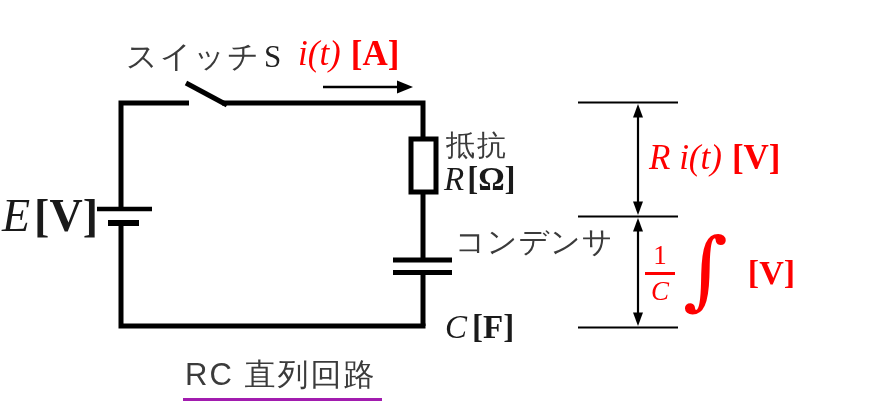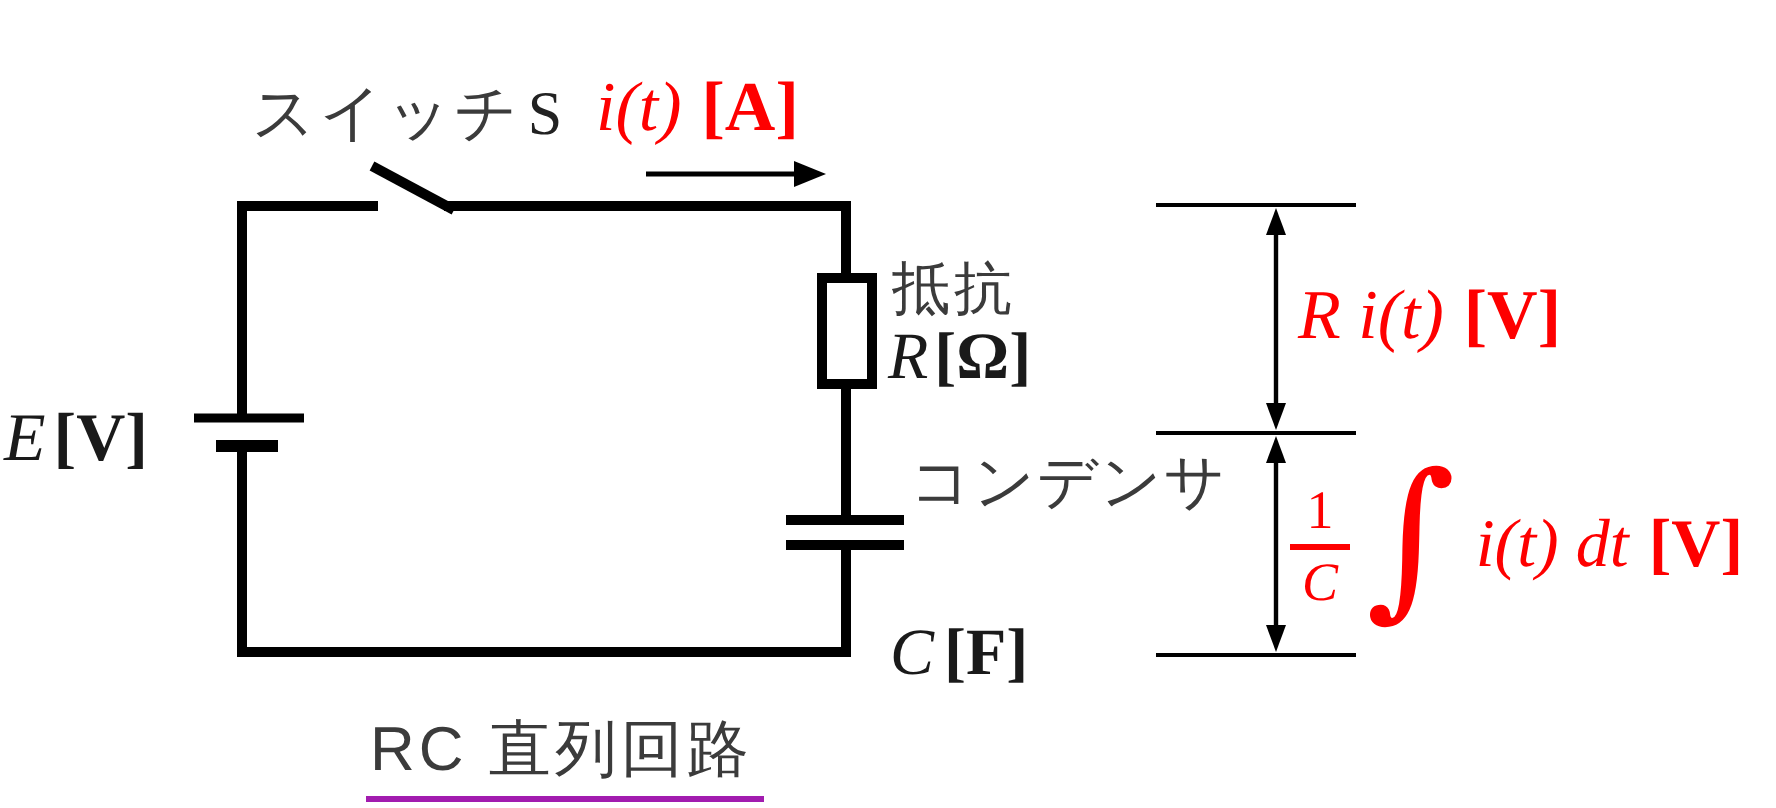--- a/index.html
+++ b/index.html
@@ -13,21 +13,21 @@
   .unit{font-weight:600;}
   .red{color:#fe0000;}
   
   .switch-label{left:126px;top:41px;font-size:31px;letter-spacing:2px;}
   .switch-label .sym{font-family:"Liberation Serif","DejaVu Serif",serif;color:#222;letter-spacing:0;margin-left:3px;}
   
   .cur-title{left:295px;top:1px;font-size:31px;letter-spacing:5px;}
   .cur-sym{left:298px;top:36px;font-size:35px;}
   .cur-sym .unit{margin-left:10px;}
   
-  .src{left:2px;top:202px;font-size:34px;}
+  .src{left:2px;top:192px;font-size:46px;}
   .src .unit{margin-left:4px;}
   
   .res-jp{left:446px;top:130px;font-size:29px;letter-spacing:2px;text-align:right;}
   .res-sym{left:444px;top:162px;font-size:33px;}
   .res-sym .unit{margin-left:3px;}
   
   .cap-jp{left:455px;top:226px;font-size:30px;letter-spacing:1px;}
   .cap-sym{left:445px;top:262px;font-size:33px;margin-top:48px;}
   .cap-sym .unit{margin-left:5px;}
   
@@ -126,19 +126,18 @@
     <i>R i(t)</i><span class="unit">[V]</span>
   </div>
 
   <div class="abs math red v-cap">
     <span class="frac">
       <span class="num">1</span>
       <span class="bar"></span>
       <span class="den">C</span>
     </span>
     <span class="int">∫</span>
-    <i>i(t) dt</i>
     <span class="unit">[V]</span>
   </div>
 
   <div class="abs jp title">RC 直列回路</div>
 
 </div>
 
 </body></html>

